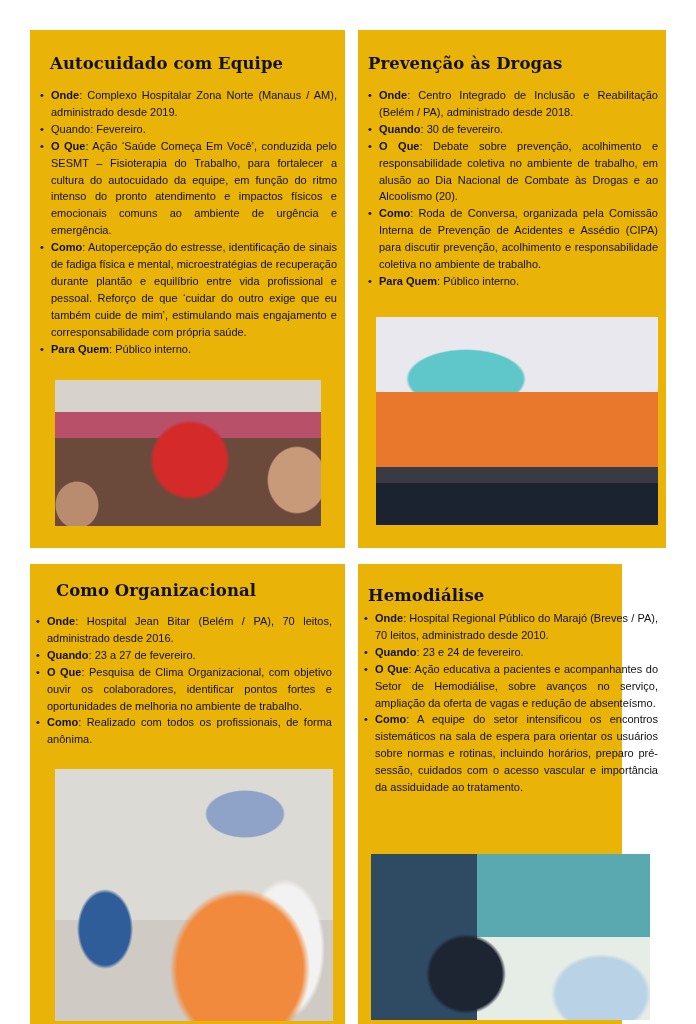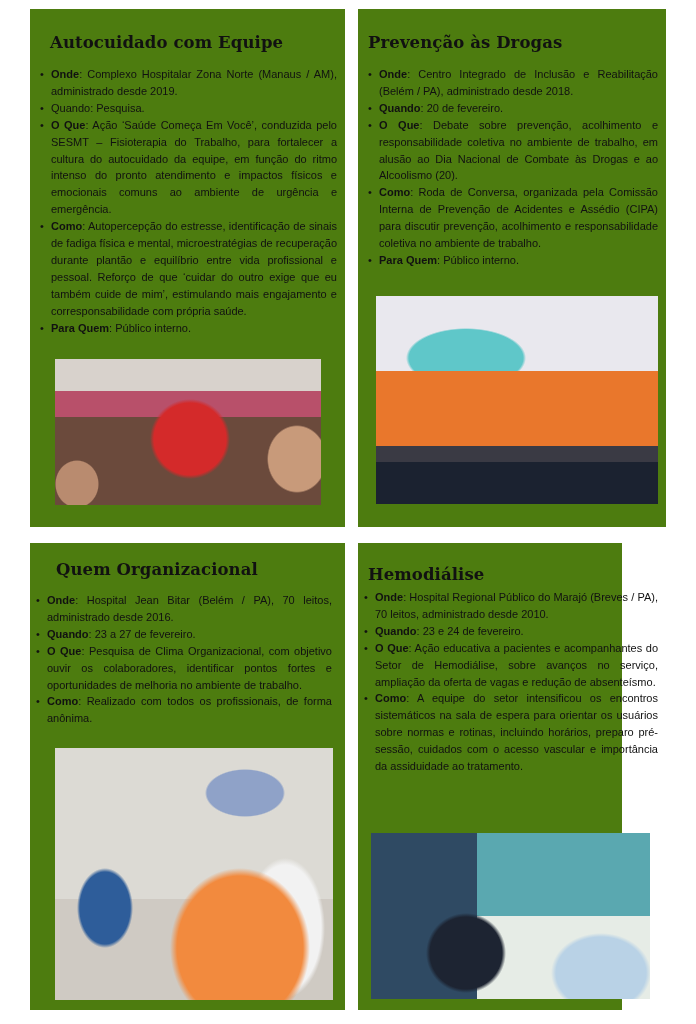--- a/index.html
+++ b/index.html
@@ -1,18 +1,18 @@
 <!DOCTYPE html>
 <html><head>
 <meta charset="utf-8">
 <style>
   html, body { margin: 0; padding: 0; background: #ffffff; }
   body { width: 696px; height: 1024px; position: relative; overflow: hidden;
          font-family: "Liberation Sans", sans-serif; color: #111; }
-  .panel { position: absolute; background: #4d7c0f; box-sizing: border-box; }
+  .panel { position: absolute; background: #eab308; box-sizing: border-box; margin-top: 21px; }
   #p1 { left: 30px; top: 9px; width: 315px; height: 518px; }
   #p2 { left: 358px; top: 9px; width: 308px; height: 518px; }
   #p3 { left: 30px; top: 543px; width: 315px; height: 467px; }
   #p4 { left: 358px; top: 543px; width: 264px; height: 467px; }
   .title { font-family: "DejaVu Serif", serif; font-weight: bold; font-size: 16.5px;
            margin: 0; position: absolute; letter-spacing: 0.1px; color: #111; }
   #p1 .title { left: 20px; top: 24px; }
   #p2 .title { left: 10px; top: 24px; }
   #p3 .title { left: 26px; top: 17px; }
   #p4 .title { left: 10px; top: 22px; }
@@ -52,42 +52,42 @@
            linear-gradient(90deg, #2f4a63 0 38%, transparent 38%),
            linear-gradient(180deg, #5aa8b0 0 50%, #e6ece6 50% 100%); }
 </style>
 </head>
 <body>
 
 <div class="panel" id="p1">
   <h2 class="title">Autocuidado com Equipe</h2>
   <ul class="items">
     <li><b>Onde</b><span>: Complexo Hospitalar Zona Norte (Manaus / AM), administrado desde 2019.</span></li>
-    <li><span>Quando</span><span>: Pesquisa.</span></li>
+    <li><span>Quando</span><span>: Fevereiro.</span></li>
     <li><b>O Que</b><span>: Ação ‘Saúde Começa Em Você’, conduzida pelo SESMT – Fisioterapia do Trabalho, para for­talecer a cultura do autocuidado da equipe, em função do ritmo intenso do pronto atendimento e impactos físicos e emocionais comuns ao ambien­te de urgência e emergência.</span></li>
     <li><b>Como</b><span>: Autopercepção do estresse, identificação de sinais de fadiga física e mental, microestraté­gias de recuperação durante plantão e equilíbrio entre vida profissional e pessoal. Reforço de que ‘cuidar do outro exige que eu também cuide de mim’, estimulando mais engajamento e corres­ponsabilidade com própria saúde.</span></li>
     <li><b>Para Quem</b><span>: Público interno.</span></li>
   </ul>
   <div class="photo" id="ph1" title="Group photo of staff seated around a red table"></div>
 </div>
 
 <div class="panel" id="p2">
   <h2 class="title">Prevenção às Drogas</h2>
   <ul class="items">
     <li><b>Onde</b><span>: Centro Integrado de Inclusão e Reabilitação (Belém / PA), administrado desde 2018.</span></li>
-    <li><b>Quando</b><span>: 20 de fevereiro.</span></li>
+    <li><b>Quando</b><span>: 30 de fevereiro.</span></li>
     <li><b>O Que</b><span>: Debate sobre prevenção, acolhimento e responsabilidade coletiva no ambiente de traba­lho, em alusão ao Dia Nacional de Combate às Drogas e ao Alcoolismo (20).</span></li>
     <li><b>Como</b><span>: Roda de Conversa, organizada pela Comis­são Interna de Prevenção de Acidentes e Assédio (CIPA) para discutir prevenção, acolhimento e res­ponsabilidade coletiva no ambiente de trabalho.</span></li>
     <li><b>Para Quem</b><span>: Público interno.</span></li>
   </ul>
   <div class="photo" id="ph2" title="Group photo of staff in orange shirts in front of a projection screen"></div>
 </div>
 
 <div class="panel" id="p3">
-  <h2 class="title">Quem Organizacional</h2>
+  <h2 class="title">Como Organizacional</h2>
   <ul class="items">
     <li><b>Onde</b><span>: Hospital Jean Bitar (Belém / PA), 70 leitos, administrado desde 2016.</span></li>
     <li><b>Quando</b><span>: 23 a 27 de fevereiro.</span></li>
     <li><b>O Que</b><span>: Pesquisa de Clima Organizacional, com ob­jetivo ouvir os colaboradores, identificar pontos fortes e oportunidades de melhoria no ambiente de trabalho.</span></li>
     <li><b>Como</b><span>: Realizado com todos os profissionais, de forma anônima.</span></li>
   </ul>
   <div class="photo" id="ph3" title="Staff members filling out survey forms in a classroom"></div>
 </div>
 
 <div class="panel" id="p4">

